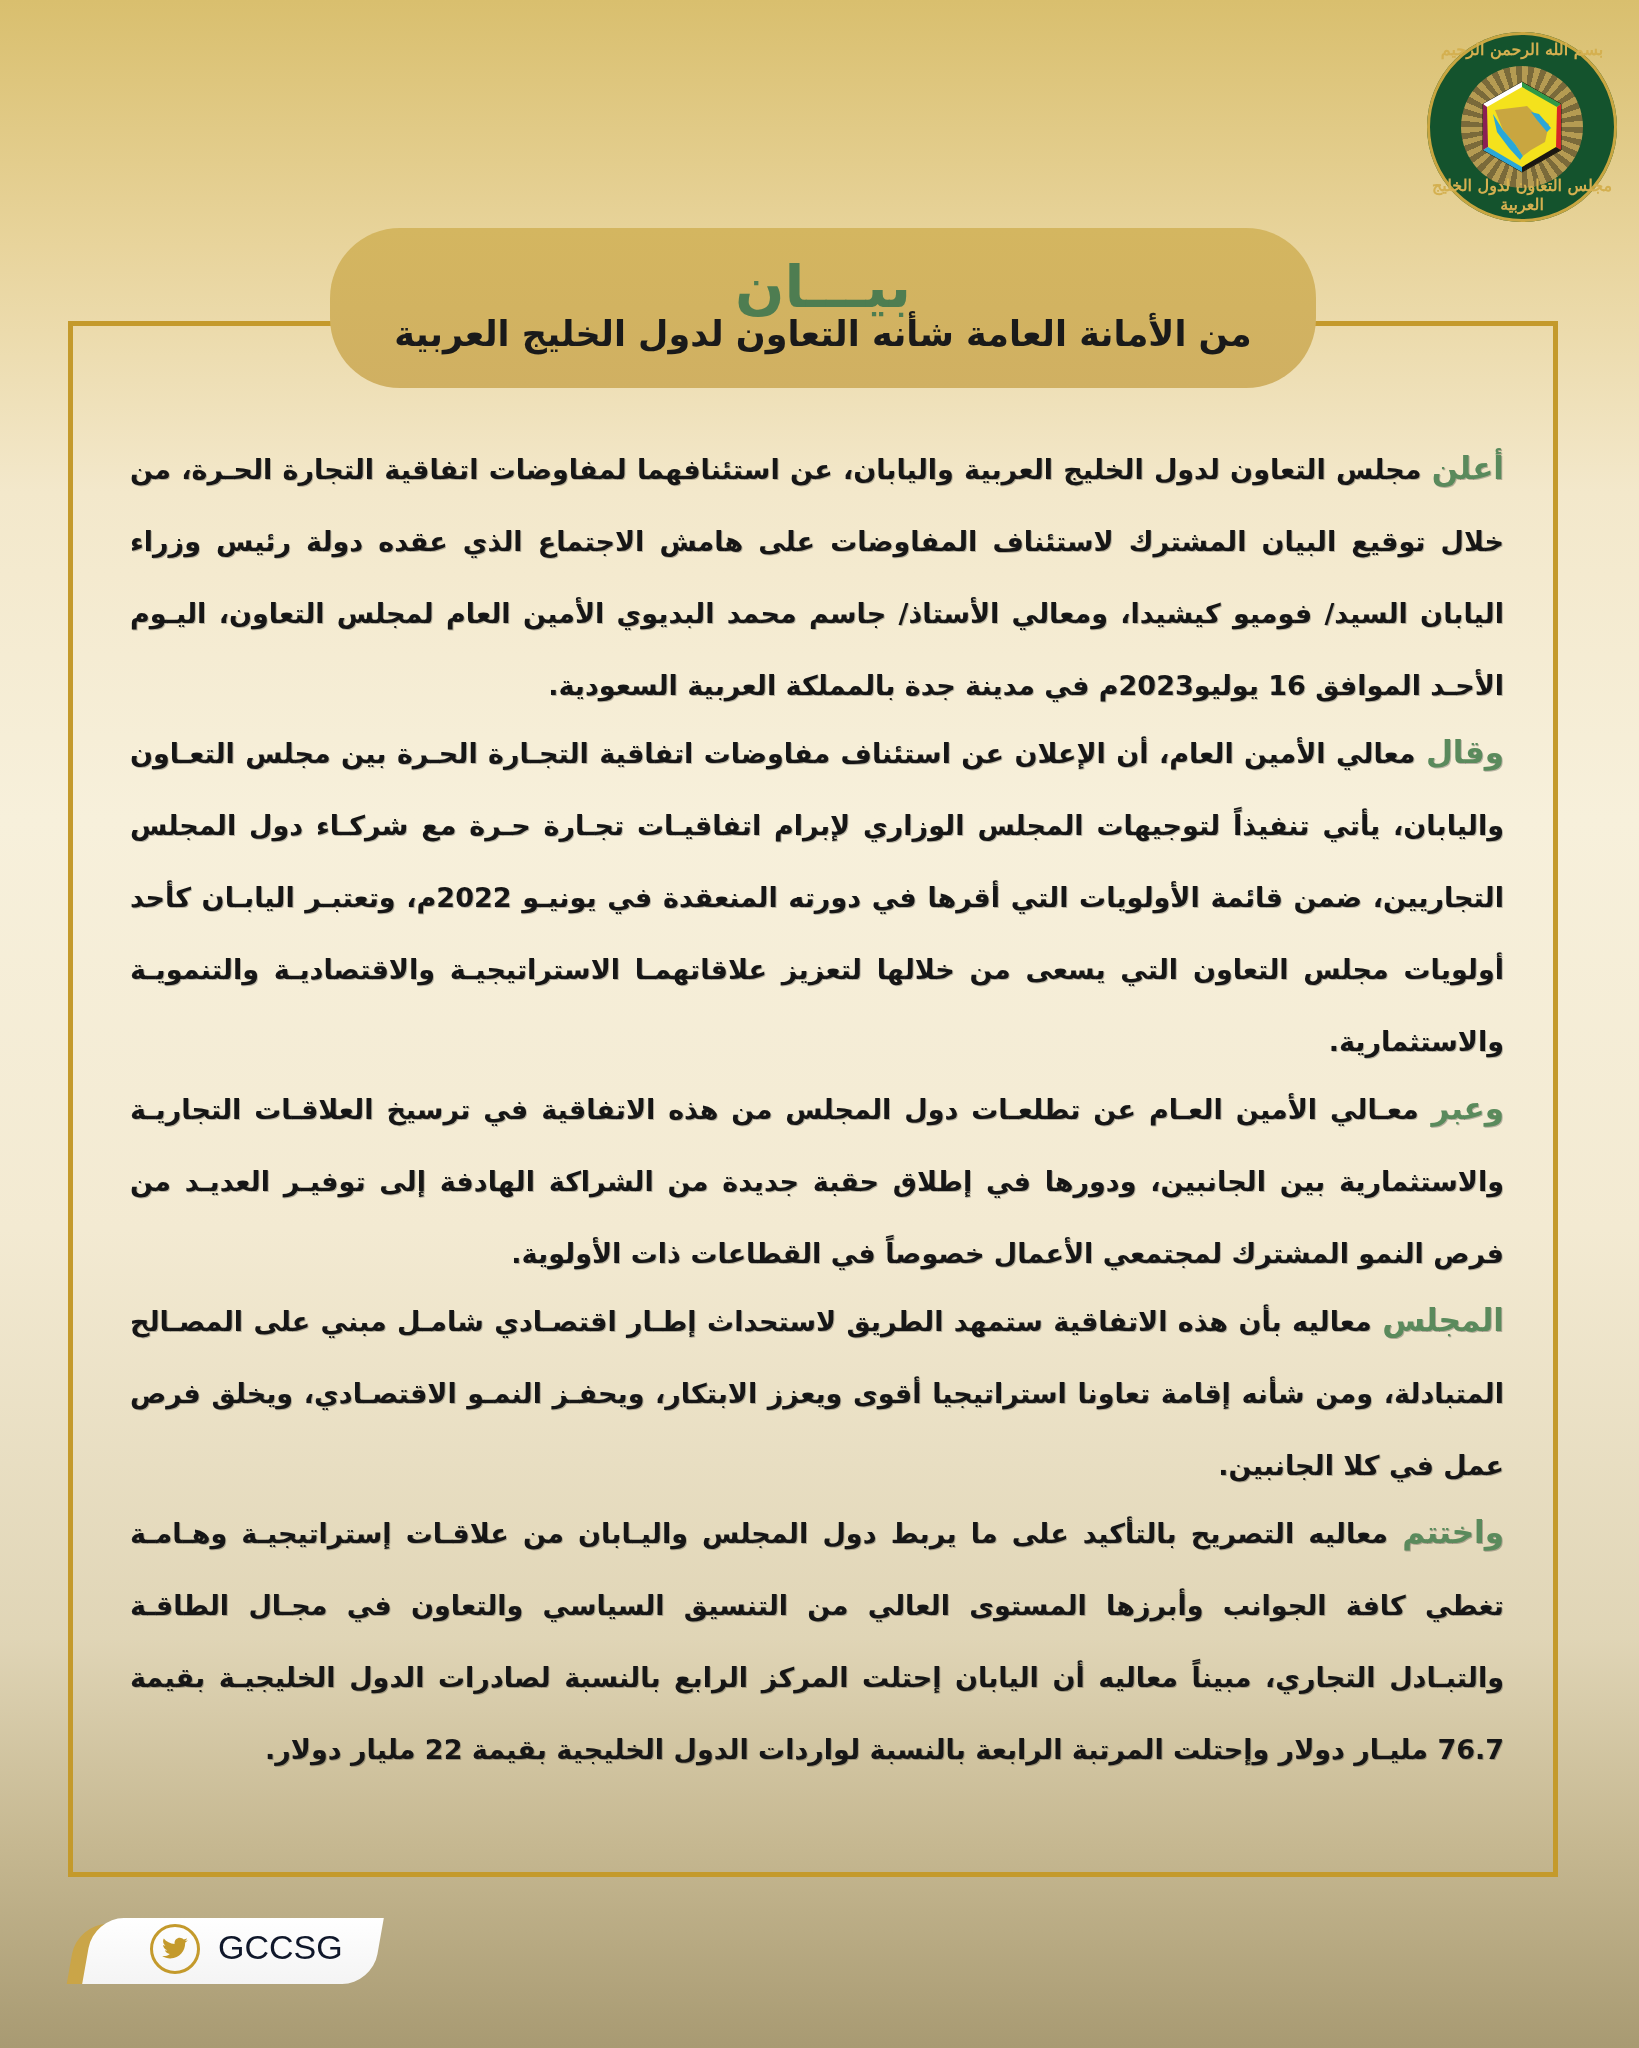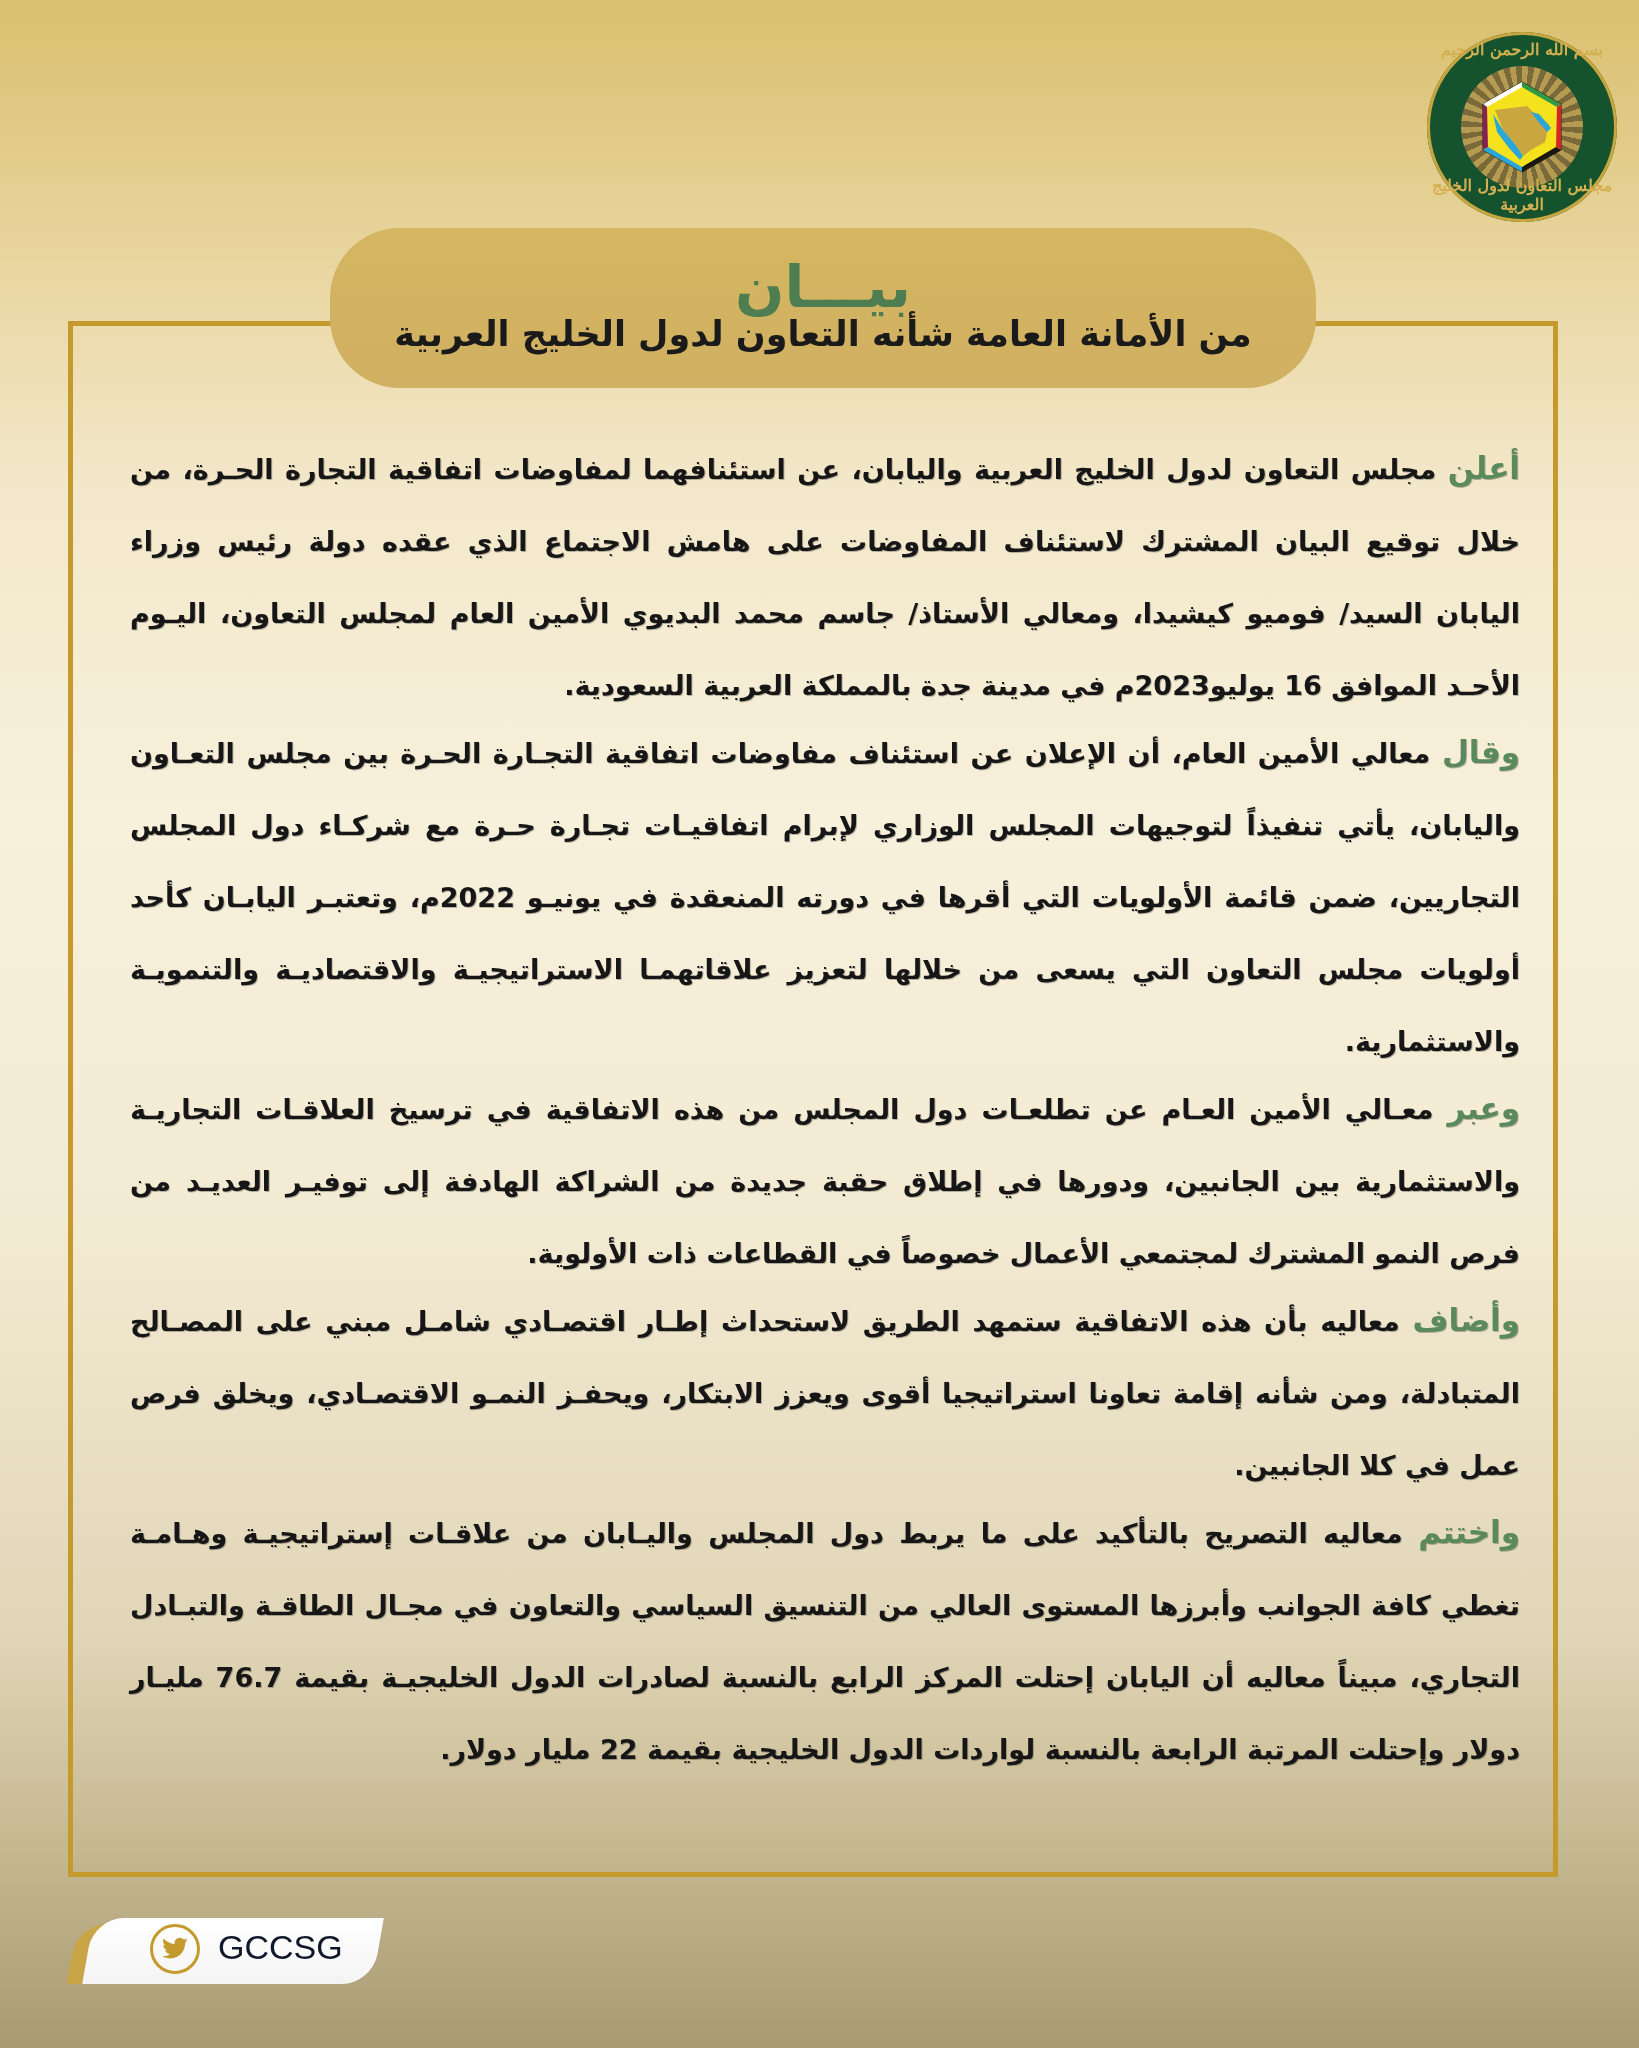--- a/index.html
+++ b/index.html
@@ -39,21 +39,21 @@
   .banner .subtitle {
     position: absolute; left: 0; right: 0; top: 86px; text-align: center;
     color: #1a1a1a; font-size: 35px; font-weight: bold;
   }
   .body {
     position: absolute; left: 130px; top: 432px; width: 1390px;
     direction: rtl; text-align: justify; text-align-last: right;
     font-size: 27px; font-weight: bold; color: #161616; line-height: 72px;
     text-shadow: 1px 1px 0 rgba(0,0,0,0.25);
   }
-  .body p { margin: 0 0 -6px 0; }
+  .body p { margin: 0 16px -6px 0; }
   .lead { color: #5a8a5c; font-size: 31px; }
   .footer-tab {
     position: absolute; left: 88px; top: 1918px; width: 300px; height: 66px;
   }
   .footer-tab .shadow {
     position: absolute; left: -16px; top: 6px; width: 300px; height: 60px;
     background: #caa548; border-radius: 30px 0 30px 0; transform: skewX(-10deg);
   }
   .footer-tab .card {
     position: absolute; left: 0; top: 0; width: 290px; height: 66px;
@@ -95,21 +95,21 @@
 
 <div class="banner">
   <div class="title">بيـــان</div>
   <div class="subtitle">من الأمانة العامة شأنه التعاون لدول الخليج العربية</div>
 </div>
 
 <div class="body">
   <p><span class="lead">أعلن</span><span> مجلس التعاون لدول الخليج العربية واليابان، عن استئنافهما لمفاوضات اتفاقية التجارة الحـرة، من خلال توقيع البيان المشترك لاستئناف المفاوضات على هامش الاجتماع الذي عقده دولة رئيس وزراء اليابان السيد/ فوميو كيشيدا، ومعالي الأستاذ/ جاسم محمد البديوي الأمين العام لمجلس التعاون، اليـوم الأحـد الموافق 16 يوليو2023م في مدينة جدة بالمملكة العربية السعودية.</span></p>
   <p><span class="lead">وقال</span><span> معالي الأمين العام، أن الإعلان عن استئناف مفاوضات اتفاقية التجـارة الحـرة بين مجلس التعـاون واليابان، يأتي تنفيذاً لتوجيهات المجلس الوزاري لإبرام اتفاقيـات تجـارة حـرة مع شركـاء دول المجلس التجاريين، ضمن قائمة الأولويات التي أقرها في دورته المنعقدة في يونيـو 2022م، وتعتبـر اليابـان كأحد أولويات مجلس التعاون التي يسعى من خلالها لتعزيز علاقاتهمـا الاستراتيجيـة والاقتصاديـة والتنمويـة والاستثمارية.</span></p>
   <p><span class="lead">وعبر</span><span> معـالي الأمين العـام عن تطلعـات دول المجلس من هذه الاتفاقية في ترسيخ العلاقـات التجاريـة والاستثمارية بين الجانبين، ودورها في إطلاق حقبة جديدة من الشراكة الهادفة إلى توفيـر العديـد من فرص النمو المشترك لمجتمعي الأعمال خصوصاً في القطاعات ذات الأولوية.</span></p>
-  <p><span class="lead">وأضاف</span><span> معاليه بأن هذه الاتفاقية ستمهد الطريق لاستحداث إطـار اقتصـادي شامـل مبني على المصـالح المتبادلة، ومن شأنه إقامة تعاونا استراتيجيا أقوى ويعزز الابتكار، ويحفـز النمـو الاقتصـادي، ويخلق فرص عمل في كلا الجانبين.</span></p>
+  <p><span class="lead">المجلس</span><span> معاليه بأن هذه الاتفاقية ستمهد الطريق لاستحداث إطـار اقتصـادي شامـل مبني على المصـالح المتبادلة، ومن شأنه إقامة تعاونا استراتيجيا أقوى ويعزز الابتكار، ويحفـز النمـو الاقتصـادي، ويخلق فرص عمل في كلا الجانبين.</span></p>
   <p><span class="lead">واختتم</span><span> معاليه التصريح بالتأكيد على ما يربط دول المجلس واليـابان من علاقـات إستراتيجيـة وهـامـة تغطي كافة الجوانب وأبرزها المستوى العالي من التنسيق السياسي والتعاون في مجـال الطاقـة والتبـادل التجاري، مبيناً معاليه أن اليابان إحتلت المركز الرابع بالنسبة لصادرات الدول الخليجيـة بقيمة 76.7 مليـار دولار وإحتلت المرتبة الرابعة بالنسبة لواردات الدول الخليجية بقيمة 22 مليار دولار.</span></p>
 </div>
 
 <div class="footer-tab">
   <div class="shadow"></div>
   <div class="card"></div>
   <div class="tw-icon">
     <svg width="28" height="24" viewBox="0 0 24 20">
       <path d="M23 2.5c-.8.4-1.7.6-2.6.7.9-.6 1.6-1.4 2-2.5-.9.5-1.9.9-2.9 1.1C18.6.9 17.4.3 16.1.3c-2.5 0-4.5 2-4.5 4.5 0 .4 0 .7.1 1C7.9 5.6 4.6 3.8 2.4 1.1c-.4.7-.6 1.4-.6 2.3 0 1.6.8 2.9 2 3.7-.7 0-1.4-.2-2-.6v.1c0 2.2 1.6 4 3.6 4.4-.4.1-.8.2-1.2.2-.3 0-.6 0-.8-.1.6 1.8 2.2 3.1 4.2 3.1-1.5 1.2-3.5 1.9-5.6 1.9H1c2 1.3 4.4 2 6.9 2 8.3 0 12.8-6.9 12.8-12.8v-.6c.9-.6 1.6-1.4 2.3-2.2z" fill="#c49a2c"></path>
     </svg>

